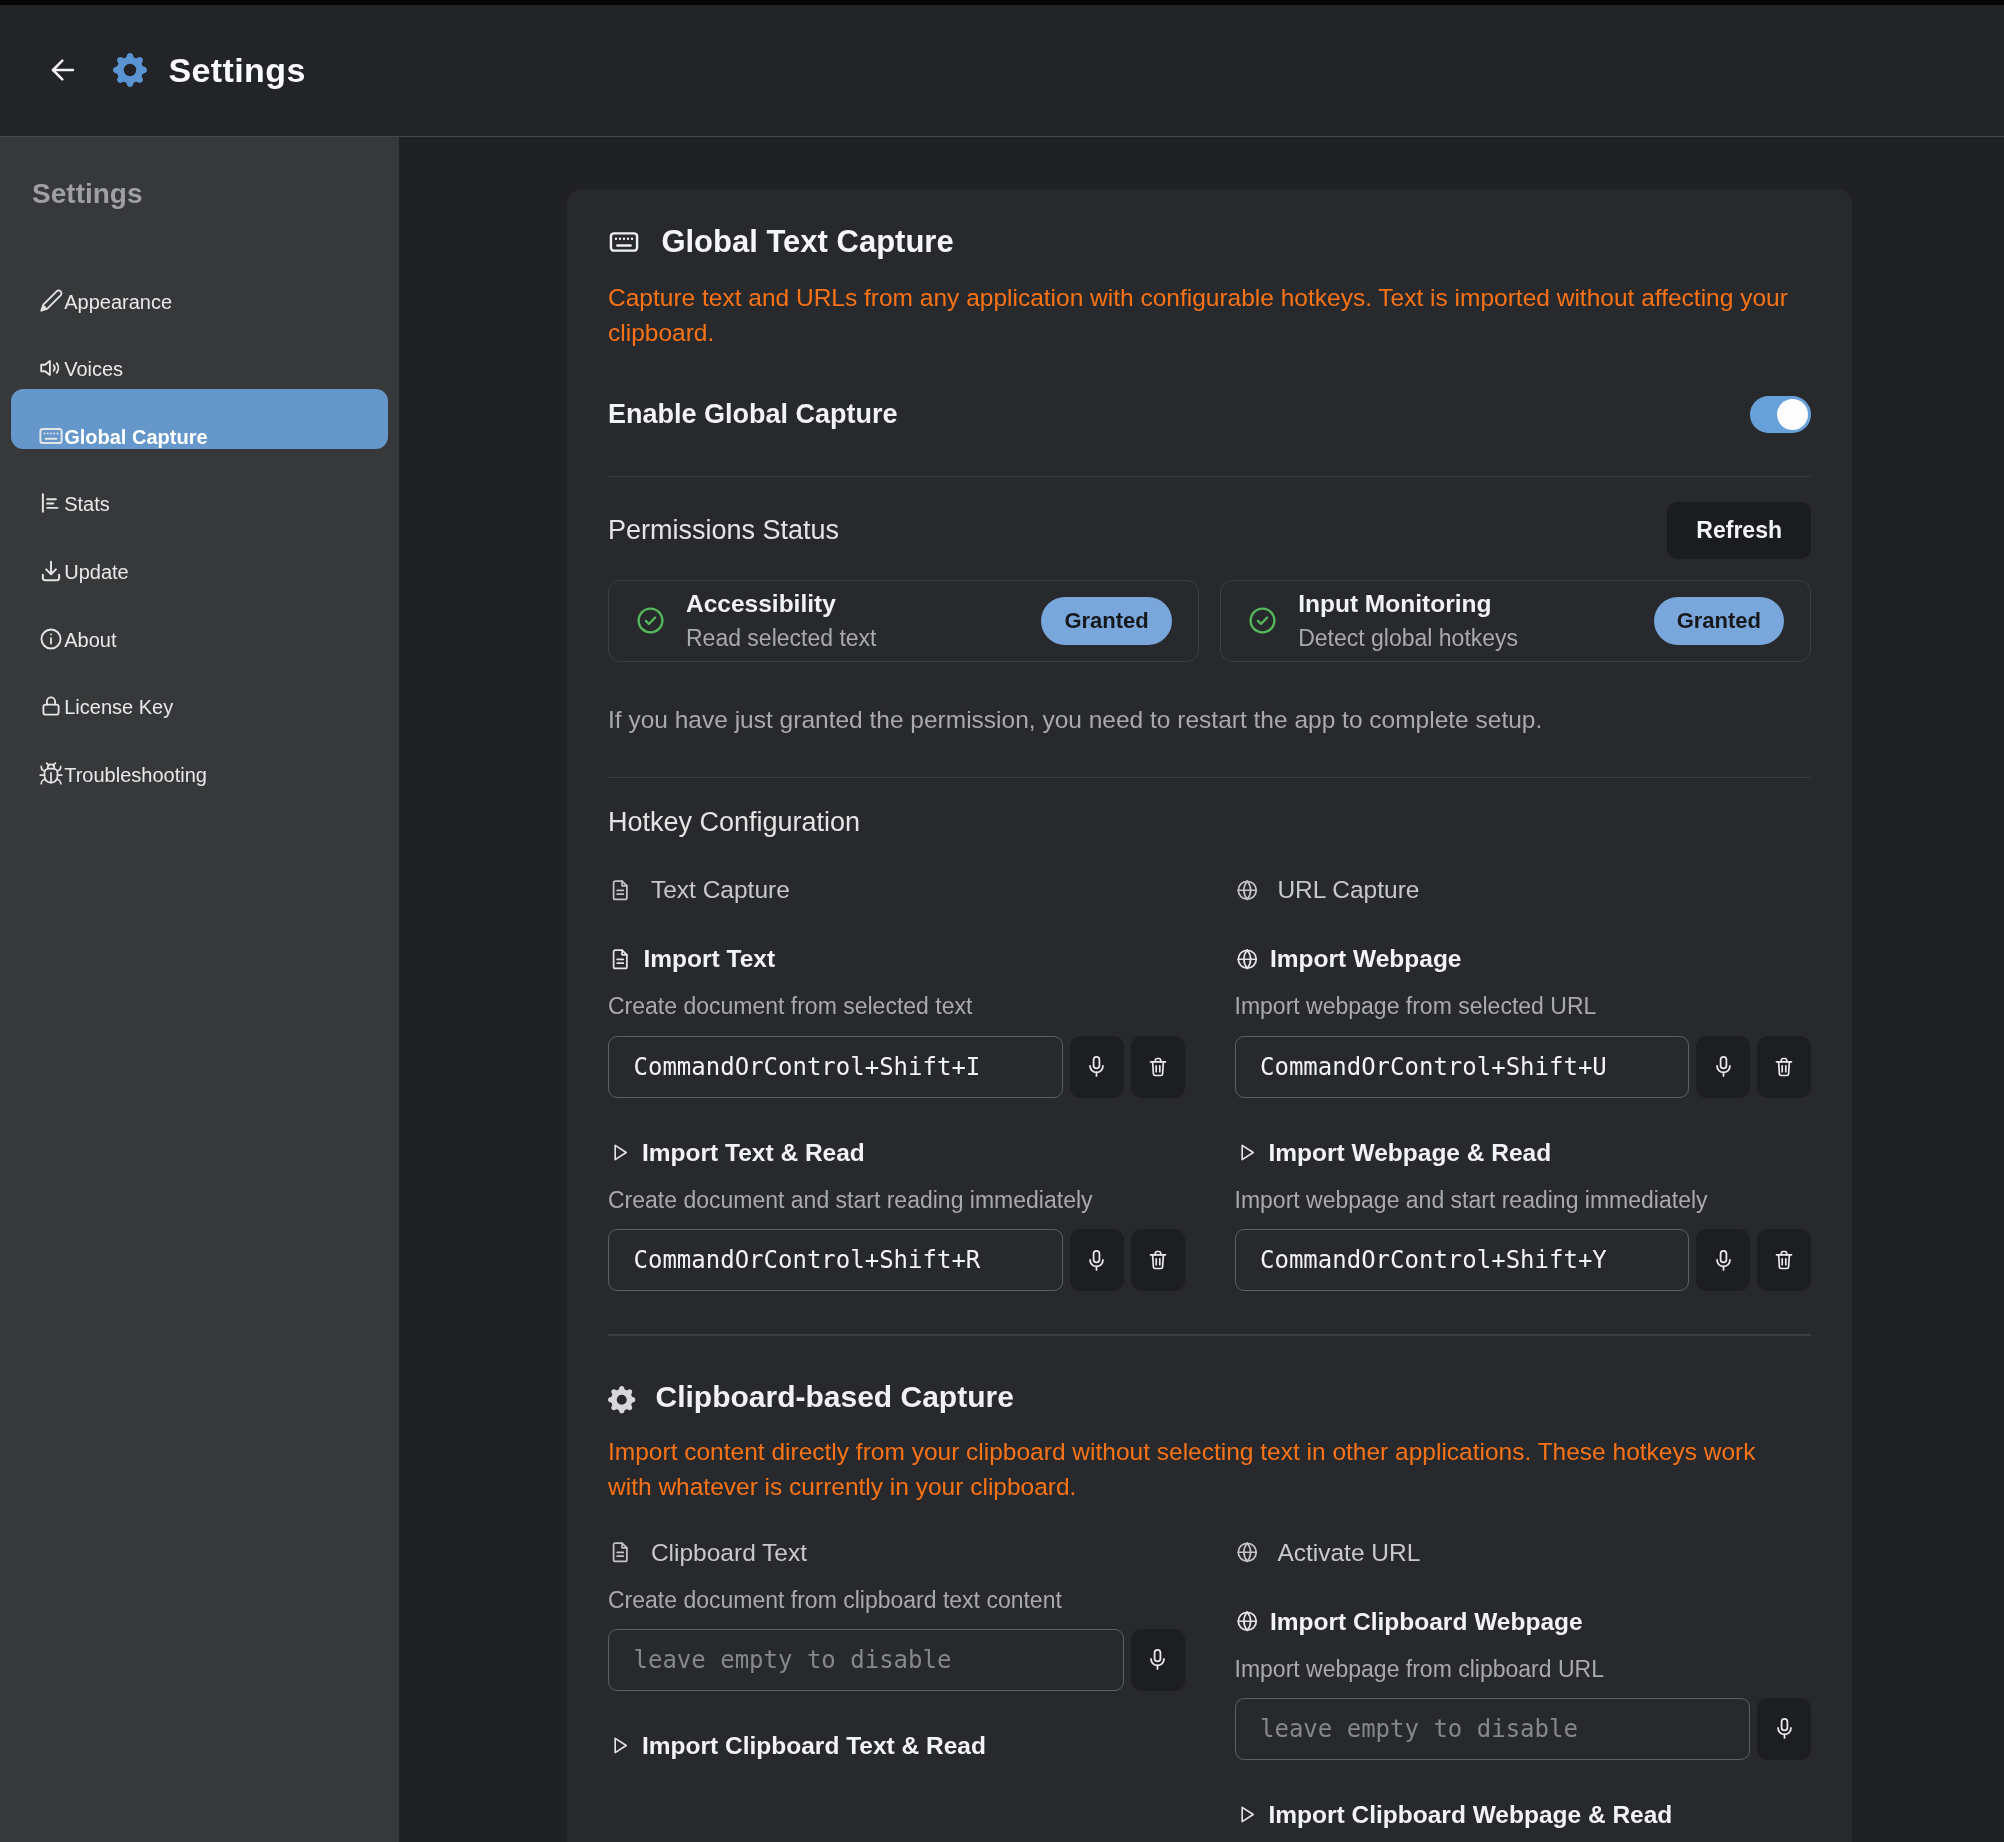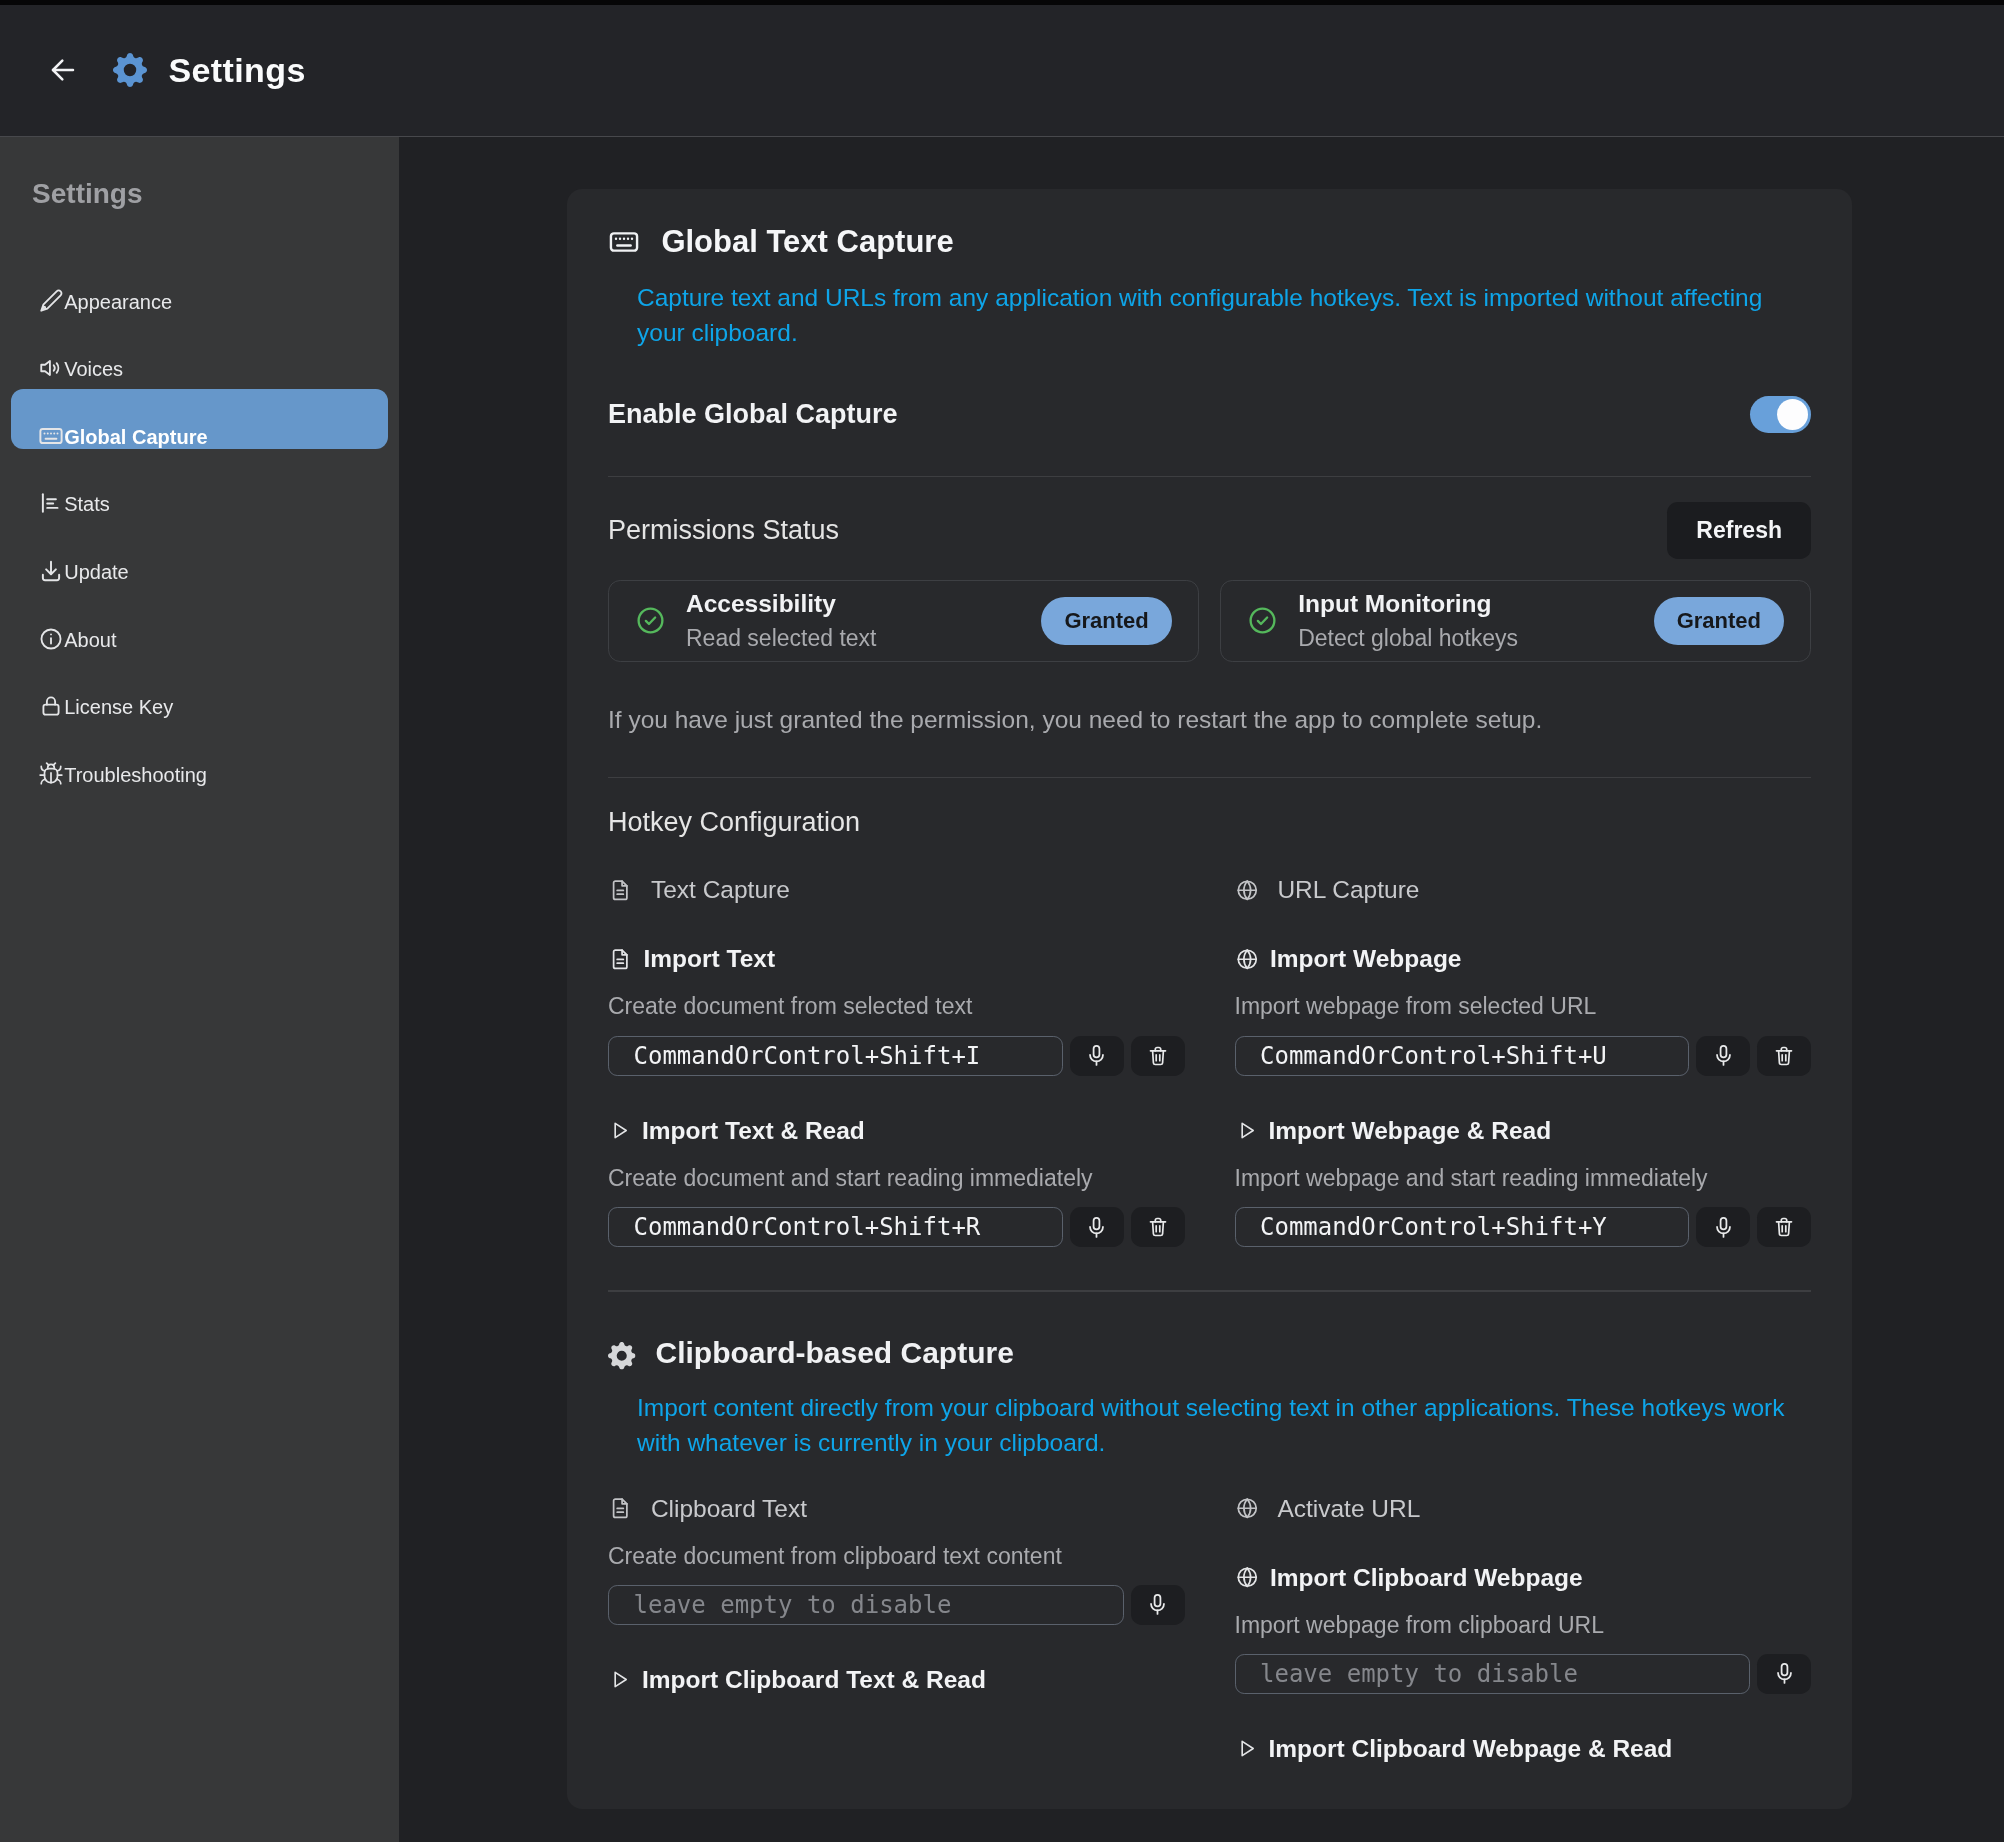--- a/index.html
+++ b/index.html
@@ -39,21 +39,21 @@
 
   
   .main { flex:1; background:#202124; padding:52px 0 0 168px; }
   .card {
     width:1285px; background:#28292c; border-radius:15.3px;
     padding:35px 41px 46px 41px;
   }
   .card-header { display:flex; align-items:center; gap:21.4px; }
   .card-header .h-icon { color:#f0f1f3; display:flex; }
   .card-title { font-size:31px; font-weight:700; color:#f5f6f8; }
-  .desc { color:#0ea5e9; font-size:24.5px; line-height:35px; margin-top:20px; max-width:1197px;margin-left:29px; }
+  .desc { color:#f97316; font-size:24.5px; line-height:35px; margin-top:20px; max-width:1197px; }
 
   .enable-row { margin-top:46px; display:flex; align-items:center; justify-content:space-between; }
   .enable-label { font-size:27px; font-weight:700; color:#f2f3f5; }
   .enable-desc { margin-top:13.8px; color:#a9aaae; font-size:24.5px; }
   .toggle { width:61px; height:37px; border-radius:18.4px; background:#68a0da; position:relative; cursor:pointer; flex-shrink:0; }
   .toggle .knob { position:absolute; top:3.1px; right:3.1px; width:31px; height:31px; border-radius:50%; background:#fdfdfe; }
 
   .divider { height:1.5px; background:#3d3e41; margin-top:43px; }
 
   .perm-header-row { margin-top:24.5px; display:flex; align-items:center; justify-content:space-between; }
@@ -76,21 +76,21 @@
   }
   .note { margin-top:44px; color:#a9aaae; font-size:24.5px; }
 
   .hk-heading { margin-top:29px; }
   .hk-grid { display:grid; grid-template-columns:1fr 1fr; column-gap:50px; margin-top:38px; }
   .col-header { display:flex; align-items:center; gap:18.4px; color:#c8c9cc; font-size:24.5px; }
   .col-header .c-icon { color:#c2c3c6; display:flex; }
   .row-label { margin-top:41px; display:flex; align-items:center; gap:11px; font-size:24.5px; font-weight:700; color:#f2f3f5; }
   .row-label .r-icon { color:#e3e4e6; display:flex; }
   .row-desc { margin-top:20px; color:#a9aaae; font-size:23px; }
-  .input-row { margin-top:15.3px; display:flex; gap:7px; height:40px; }
+  .input-row { margin-top:15.3px; display:flex; gap:7px; height:62px; }
   .hotkey-input {
     flex:1; min-width:0; background:transparent; border:1.5px solid #5a616c; border-radius:9.2px;
     color:#f2f3f5; font-family:"DejaVu Sans Mono", monospace; font-size:24px; padding:0 24.5px; outline:none;
   }
   .hotkey-input::placeholder { color:#85878c; }
   .icon-btn {
     width:54px; flex-shrink:0; border:none; border-radius:10.7px; background:#1d1e21;
     color:#e8e9ea; display:flex; align-items:center; justify-content:center; cursor:pointer;
   }
 

